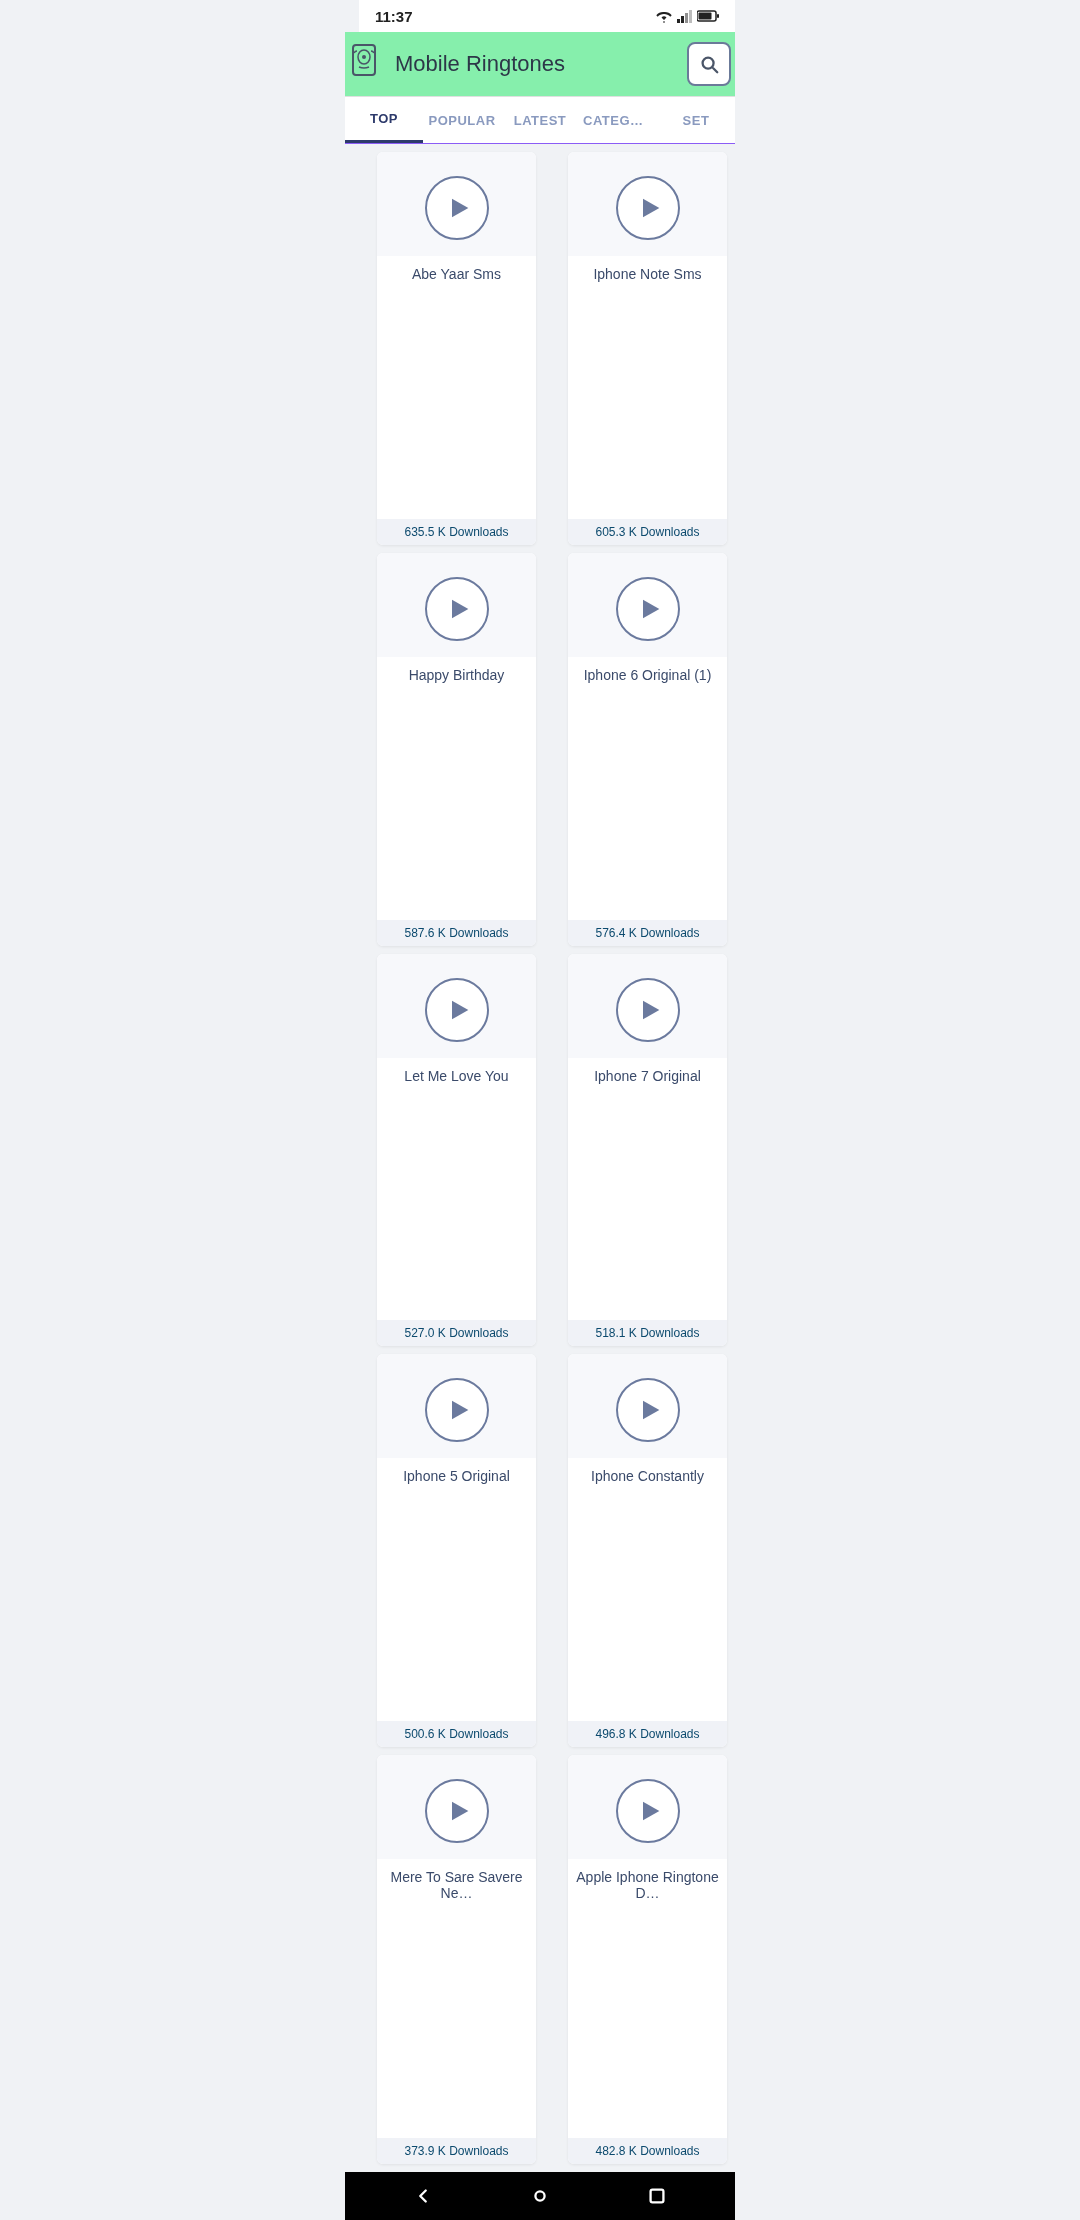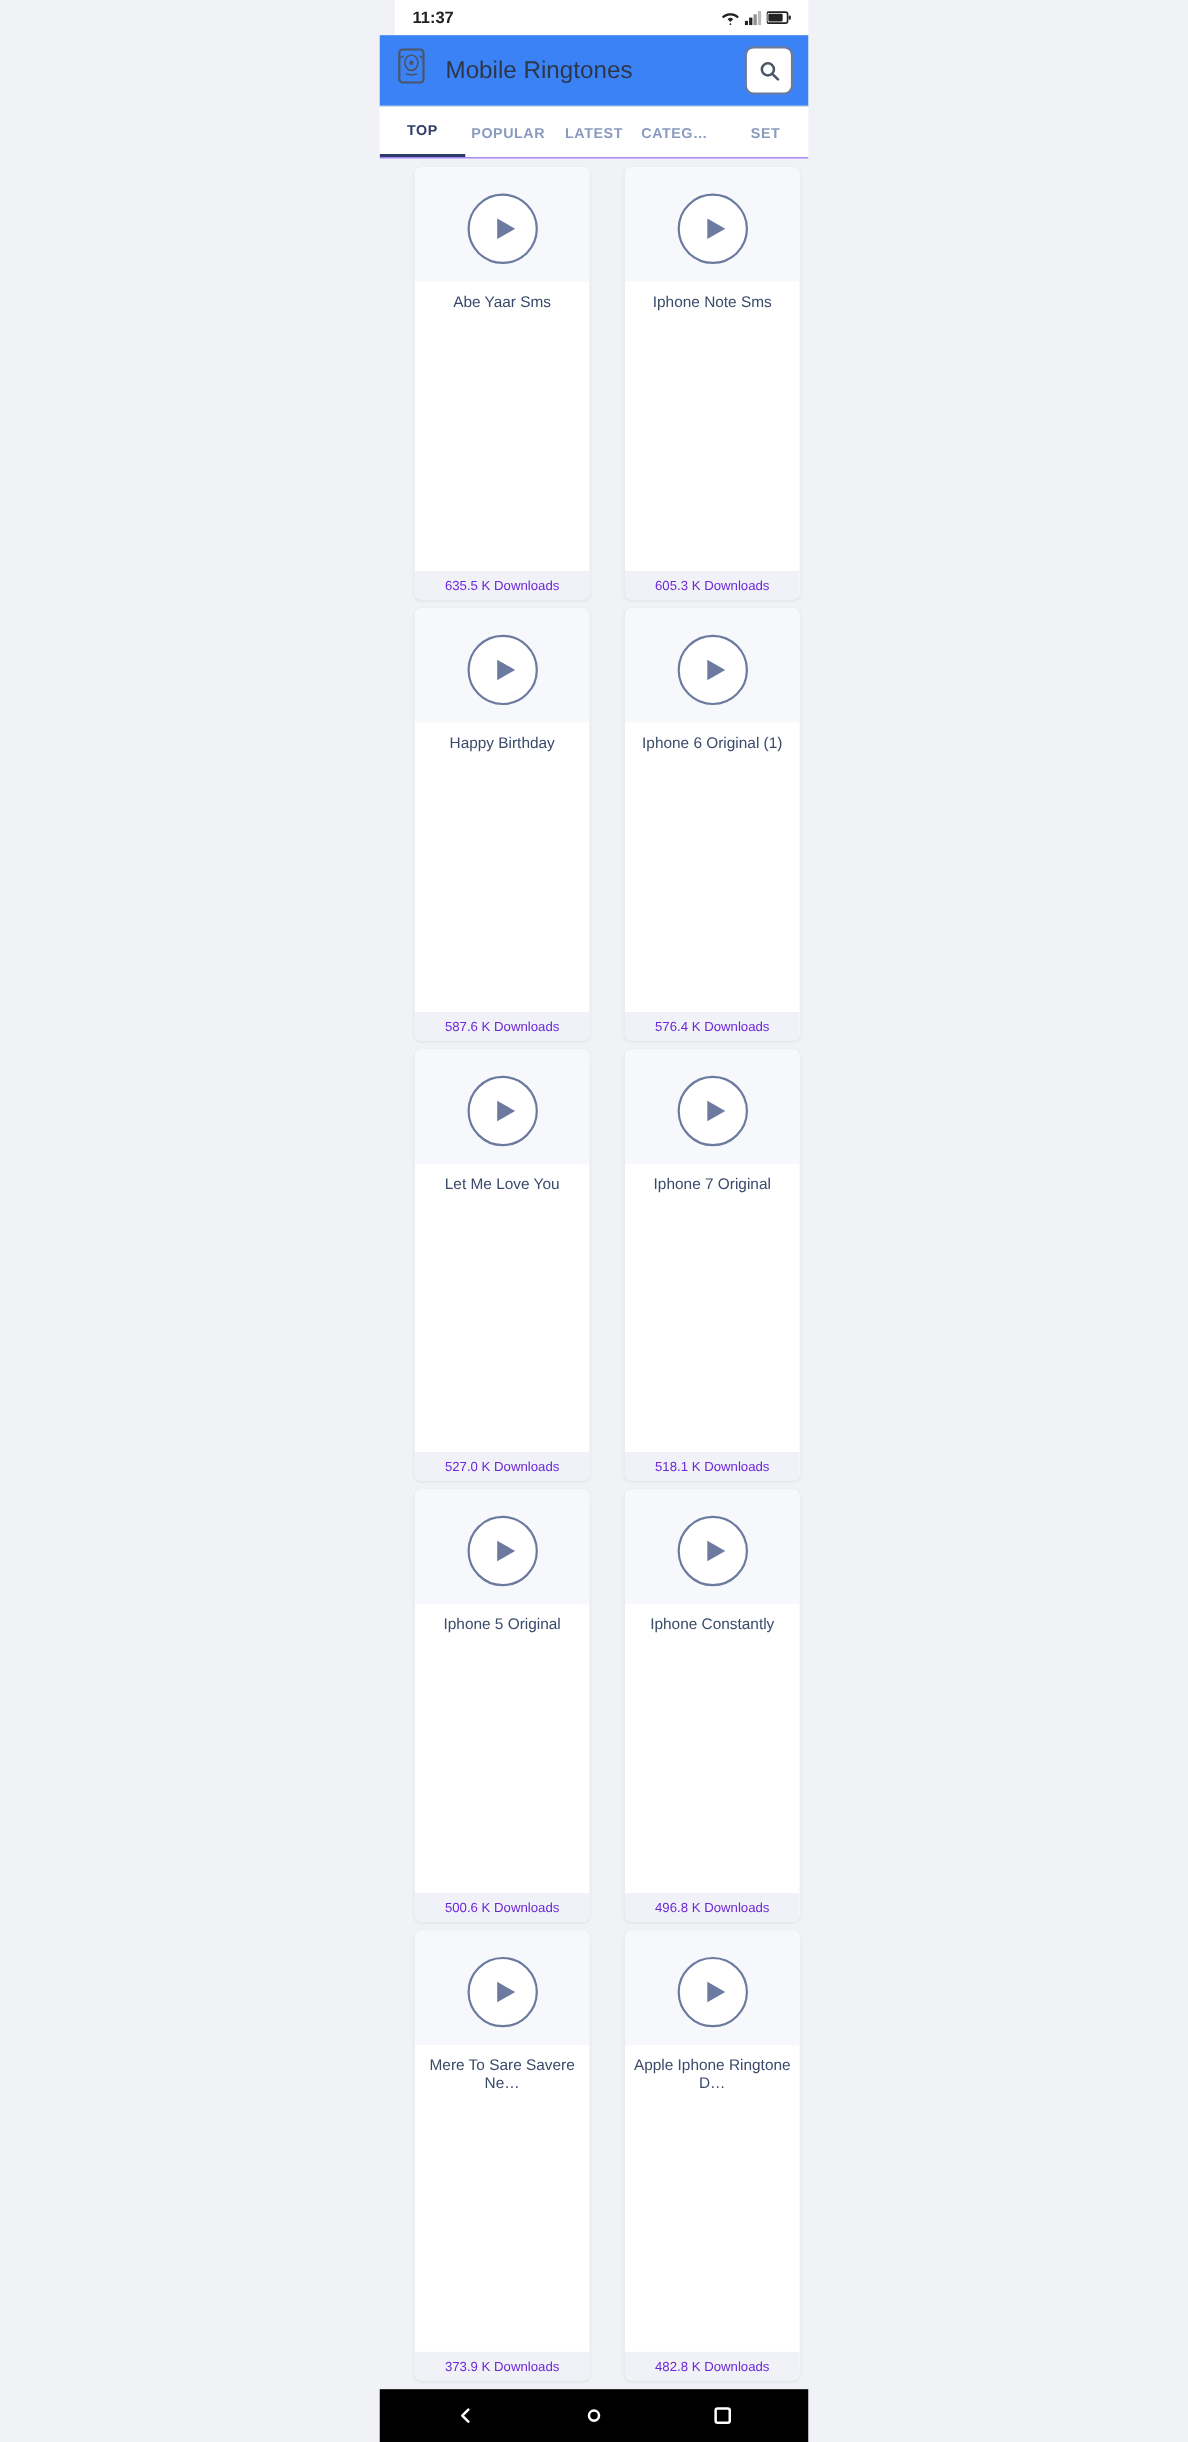--- a/index.html
+++ b/index.html
@@ -33,24 +33,24 @@
       display: flex;
       align-items: center;
       gap: 4px;
     }
     .status-icons svg {
       fill: #222;
     }
 
     
     .app-bar {
-      background: #3b82f6;
-      display: flex;
-      align-items: center;
-      padding: 10px 14px;
+      background: #86efac;
+      display: flex;
+      align-items: center;
+      padding: 10px 4px;
       border-bottom: 1px solid #e0e0e0;
       gap: 10px;
     }
     .app-icon {
       font-size: 28px;
       color: #4a5568;
     }
     .app-title {
       flex: 1;
       font-size: 22px;
@@ -148,21 +148,21 @@
       text-align: center;
       font-size: 14px;
       color: #3a4a6a;
       padding: 10px 6px 4px;
       font-weight: 400;
     }
     .card-footer {
       background: #f0f2f7;
       text-align: center;
       font-size: 12px;
-      color: #6d28d9;
+      color: #0c4a6e;
       padding: 6px 4px;
       margin-top: auto;
     }
 
     
     .nav-bar {
       background: #000;
       height: 48px;
       display: flex;
       align-items: center;

